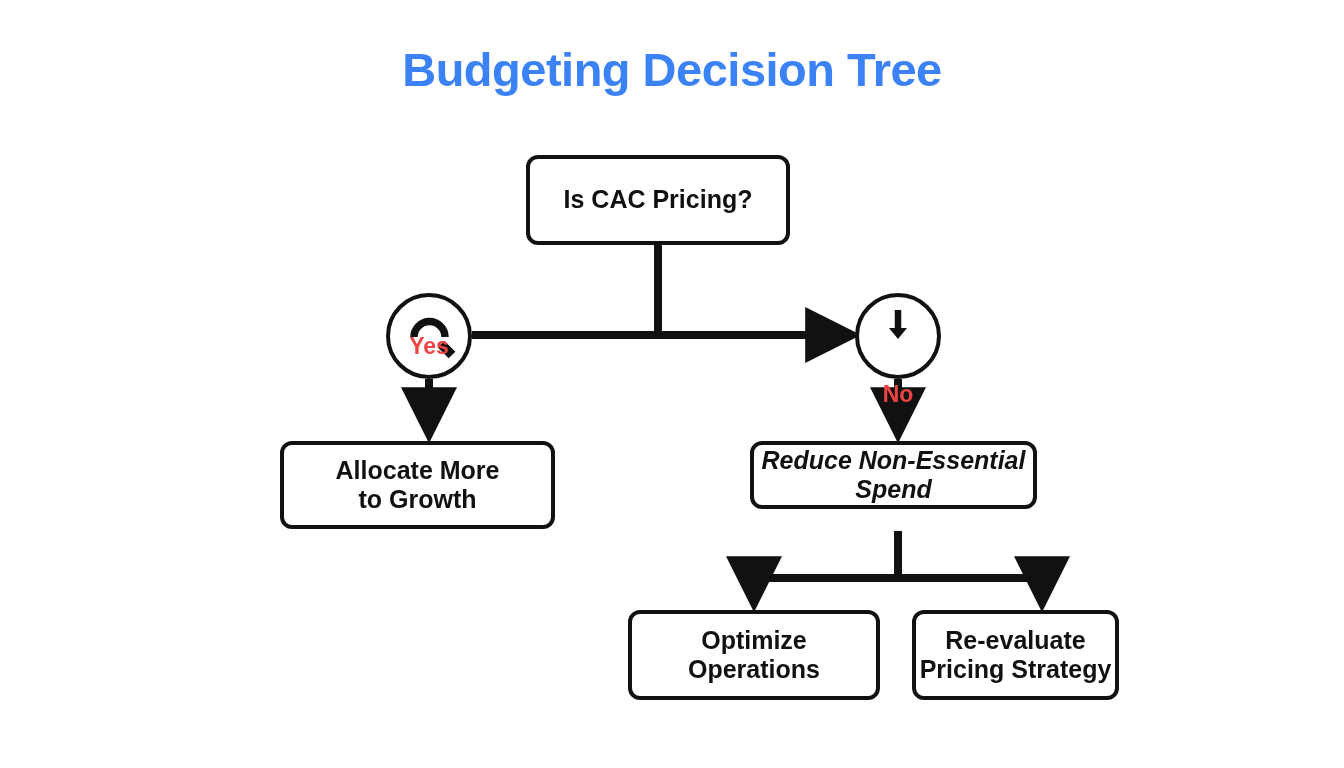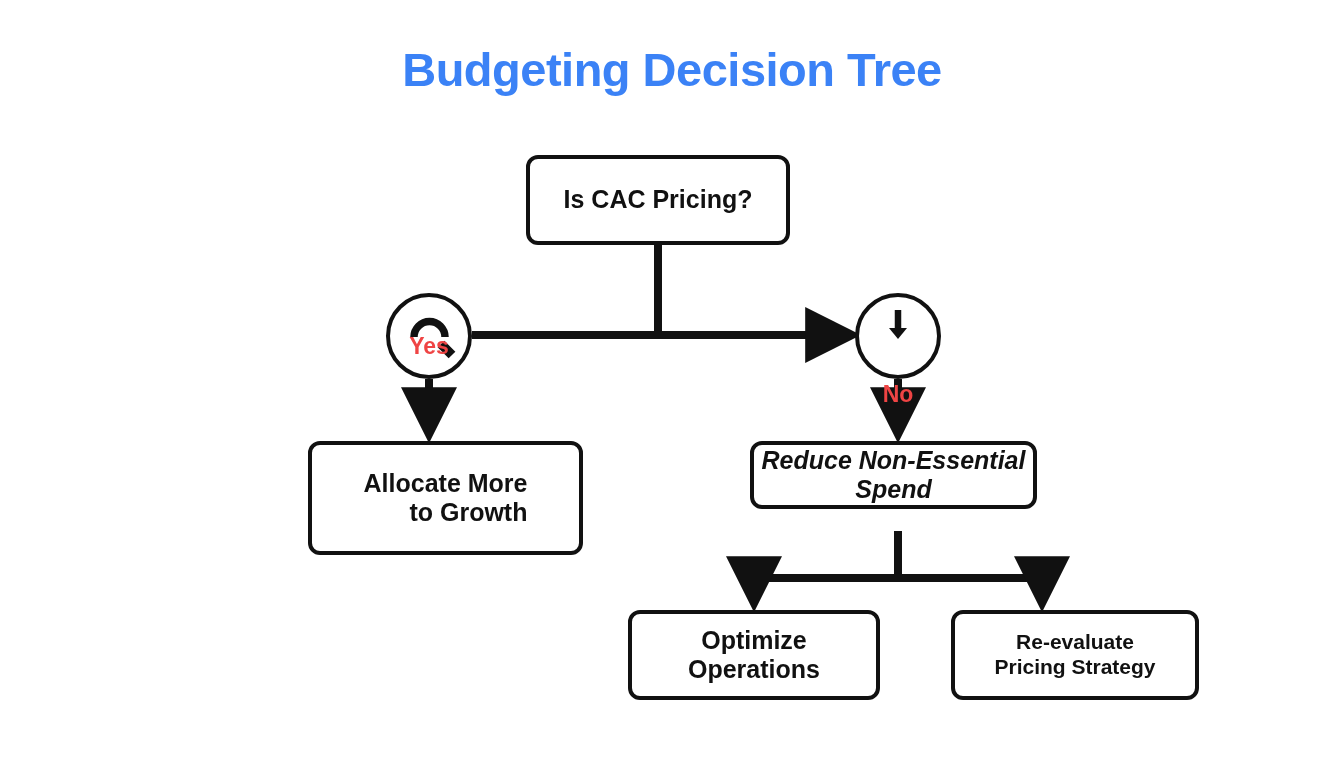--- a/index.html
+++ b/index.html
@@ -42,24 +42,24 @@
     align-items: center;
     justify-content: center;
     text-align: center;
     font-weight: bold;
     color: #111111;
     line-height: 1.18;
     z-index: 3;
   }
   .node span { display: block; white-space: pre-line; }
   #node-root   { left: 526px; top: 155px; width: 264px; height: 90px; font-size: 25px; }
-  #node-left   { left: 308px; top: 441px; width: 275px; height: 114px; font-size: 25px; text-align: right; }
+  #node-left   { left: 280px; top: 441px; width: 275px; height: 88px; font-size: 25px; }
   #node-right  { left: 750px; top: 441px; width: 287px; height: 68px; font-size: 25px; font-style: italic; }
   #node-opt    { left: 628px; top: 610px; width: 252px; height: 90px; font-size: 25px; }
-  #node-price  { left: 912px; top: 610px; width: 248px; height: 90px; font-size: 21px; margin-left: 39px; }
+  #node-price  { left: 912px; top: 610px; width: 207px; height: 90px; font-size: 25px; }
 
   .decision {
     position: absolute;
     box-sizing: border-box;
     width: 86px;
     height: 86px;
     border: 4px solid #111111;
     border-radius: 50%;
     background: #ffffff;
     z-index: 4;

